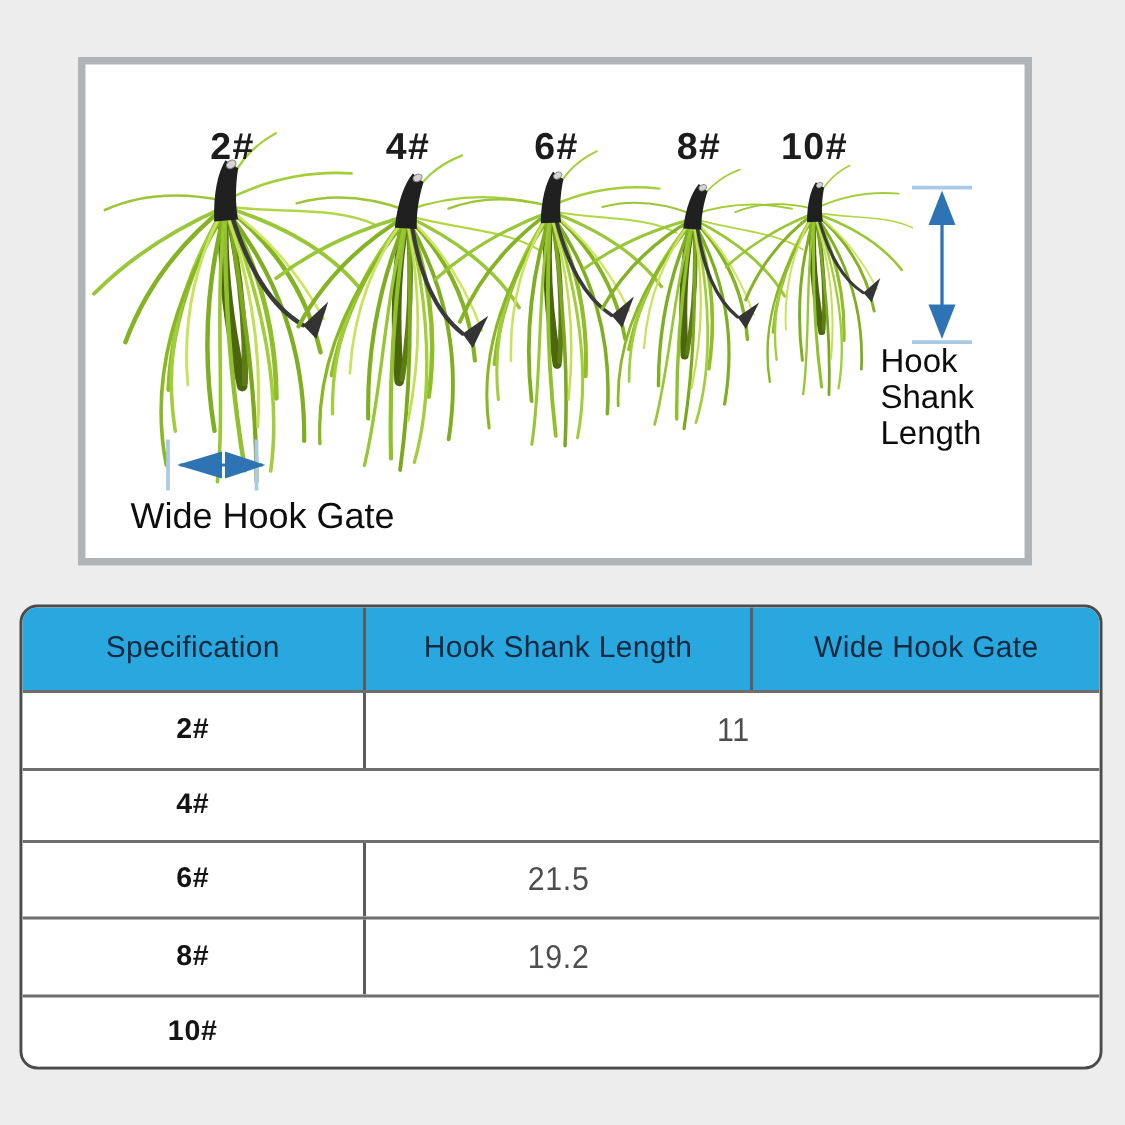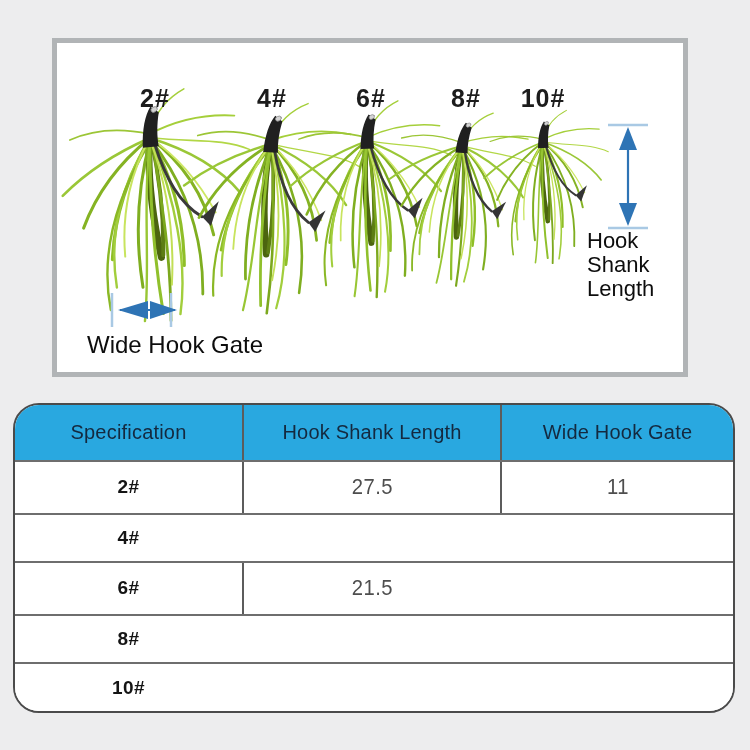--- a/index.html
+++ b/index.html
@@ -11,21 +11,21 @@
   .panel-svg{position:absolute;left:0;top:0;width:626px;height:329px;}
   .size-label{position:absolute;top:41px;transform:translateX(-50%);
     font-size:25px;font-weight:bold;color:#1c1c1c;letter-spacing:1px;white-space:nowrap;}
   .shank-label{position:absolute;left:530px;top:186px;width:86px;
     font-size:22px;line-height:24px;color:#0d0d0d;}
   .gate-label{position:absolute;left:30px;top:288px;
     font-size:24px;color:#0d0d0d;white-space:nowrap;}
 
   
   .spec-table{position:absolute;left:13px;top:403px;width:722px;height:310px;
-    background:#ffffff;border:2px solid #4b4b4b;border-radius:26px;overflow:hidden;
+    background:#ffffff;border:2px solid #4b4b4b;border-radius:12px;overflow:hidden;
     display:flex;flex-direction:column;box-sizing:border-box;}
   .trow{display:flex;flex:1 1 auto;border-top:2px solid #6e6e6e;background:#ffffff;}
   .trow.header{flex:0 0 55px;border-top:none;background:#29a8e0;}
   .tcell{display:flex;align-items:center;justify-content:center;box-sizing:border-box;}
   .tcell + .tcell{border-left:2px solid #5c5c5c;}
   .c1{flex:0 0 227px;}
   .c2{flex:0 0 258px;}
   .c3{flex:1 1 auto;}
   .head-txt{font-size:20px;color:#14293f;letter-spacing:0.2px;}
   .spec-txt{font-size:19px;font-weight:bold;color:#141414;letter-spacing:0.5px;}
@@ -123,23 +123,20 @@
         </div>
       <div class="tcell c3">
           <span class="head-txt">Wide Hook Gate</span>
         </div>
     </div>
 
     <div class="trow">
       <div class="tcell c1">
           <span class="spec-txt">2#</span>
         </div>
-      <div class="tcell c2">
-          <span class="num-txt">27.5</span>
-        </div>
       <div class="tcell c3">
           <span class="num-txt">11</span>
         </div>
     </div>
 
     <div class="trow">
       <div class="tcell c1">
           <span class="spec-txt">4#</span>
         </div>
     </div>
@@ -150,20 +147,23 @@
         </div>
       <div class="tcell c2">
           <span class="num-txt">21.5</span>
         </div>
     </div>
 
     <div class="trow">
       <div class="tcell c1">
           <span class="spec-txt">8#</span>
         </div>
+      <div class="tcell c2">
+          <span class="num-txt">19.2</span>
+        </div>
     </div>
 
     <div class="trow">
       <div class="tcell c1">
           <span class="spec-txt">10#</span>
         </div>
     </div>
 
   </div>
 </div>

